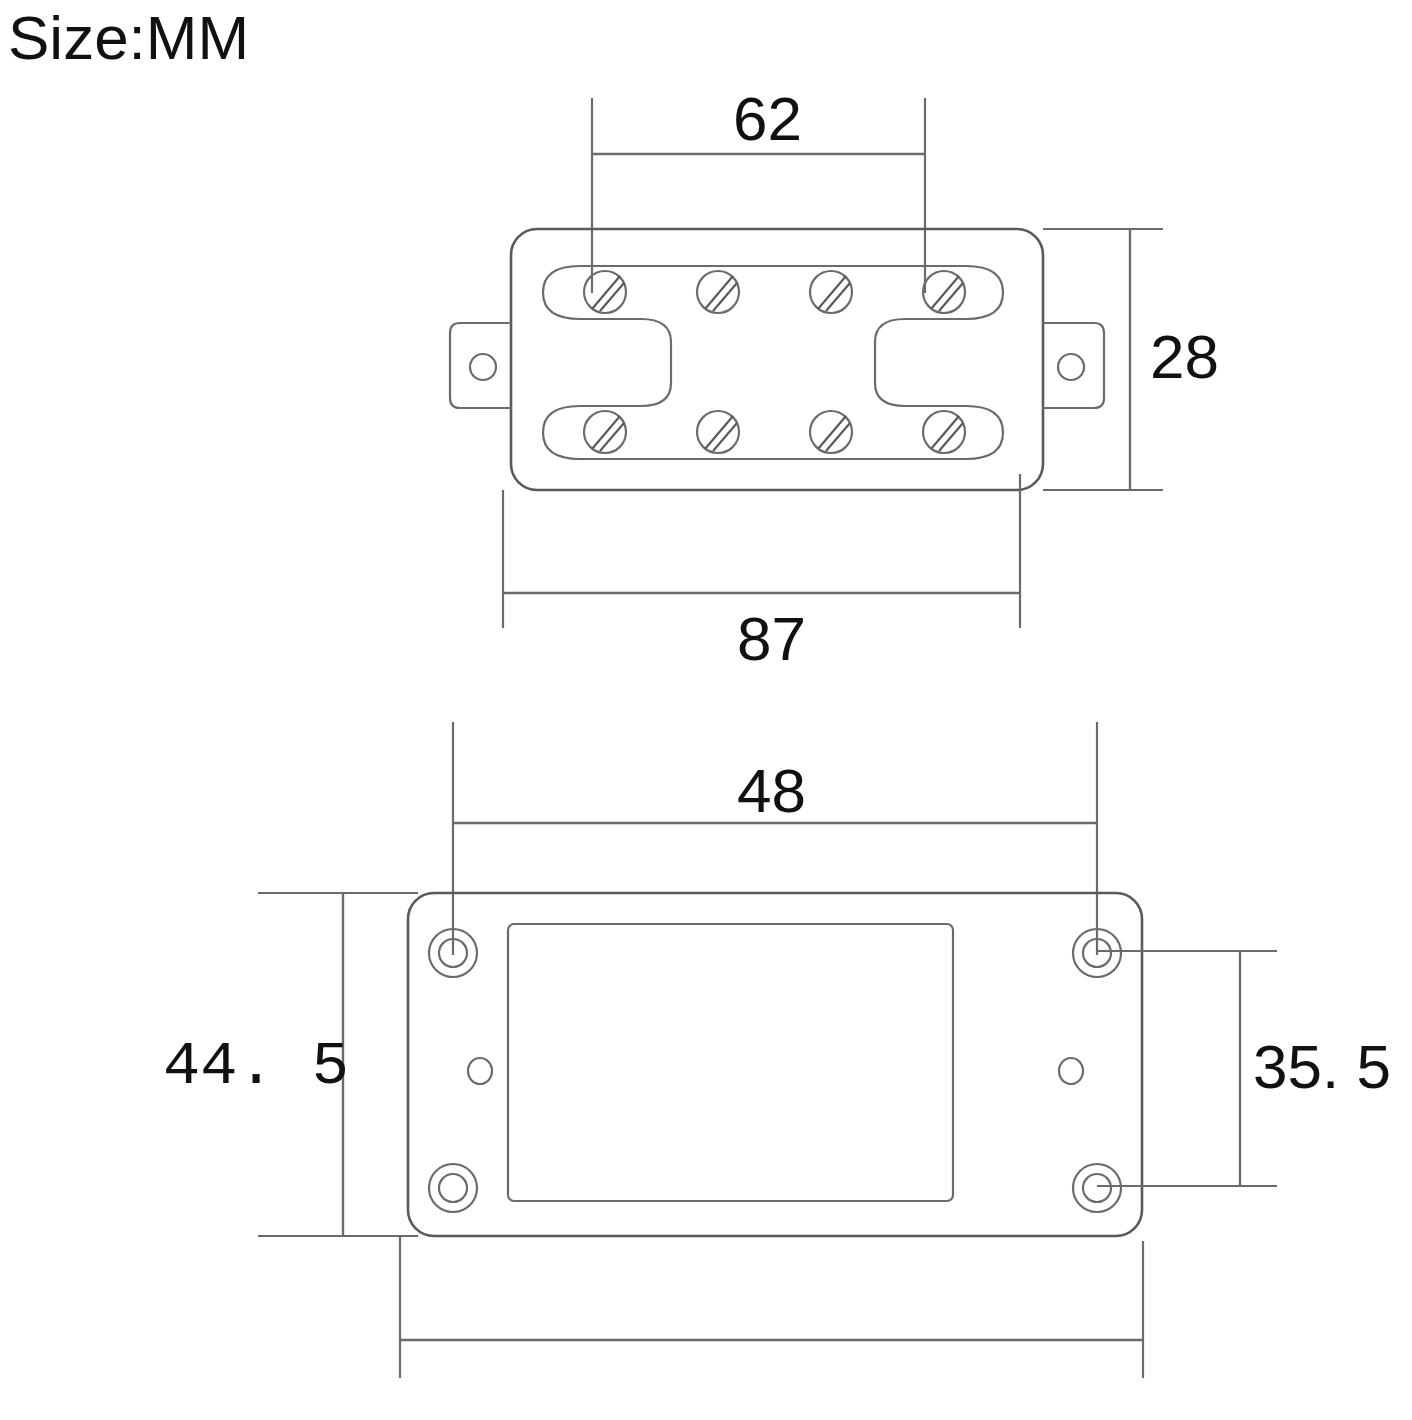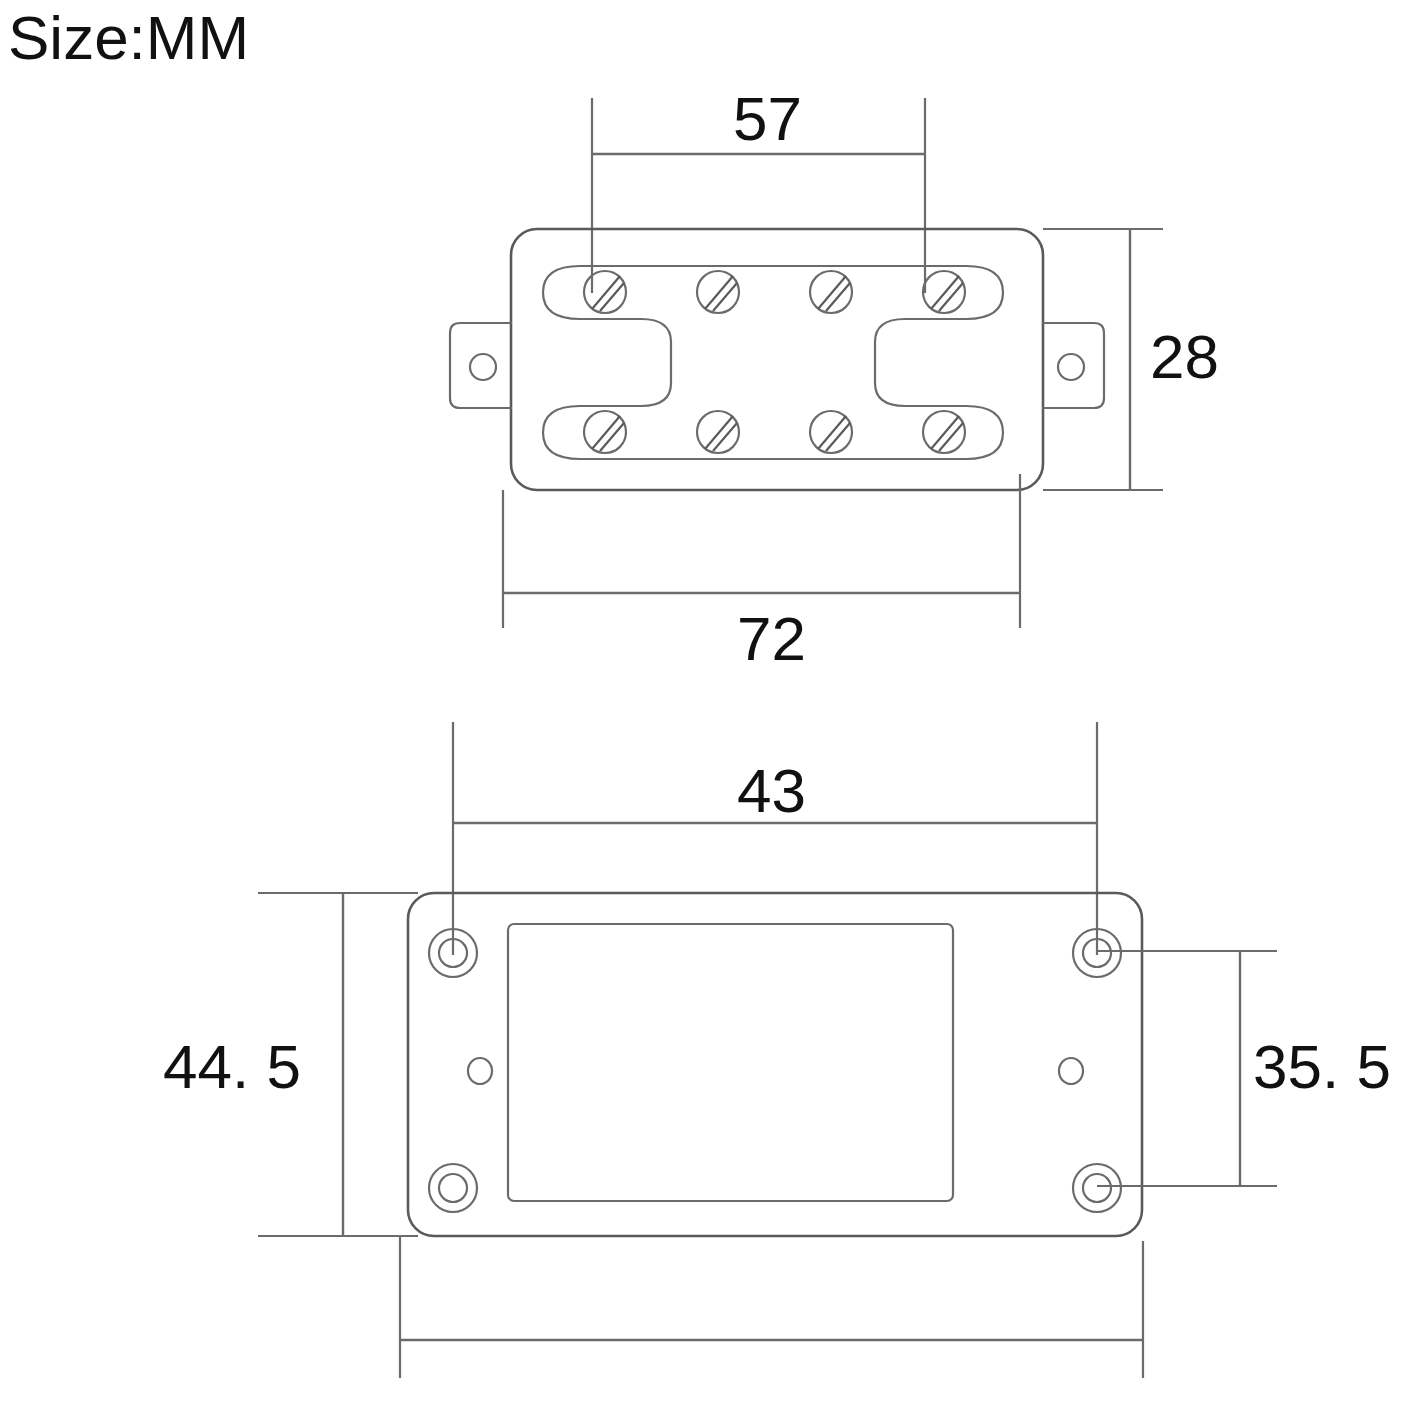--- a/index.html
+++ b/index.html
@@ -239,26 +239,26 @@
         <line class="extline" x1="1143" y1="1233" x2="1143" y2="1370"></line>
         <line class="dimline" x1="400" y1="1332" x2="1143" y2="1332"></line>
       </g>
 
     </g>
 
   </svg>
 
   <div class="title-label" style="left:8px; top:-4px; font-size:62px;">Size:MM</div>
 
-  <div class="dim-label" style="left:733px; top:80px;">57</div>
+  <div class="dim-label" style="left:733px; top:80px;">62</div>
 
   <div class="dim-label" style="left:1150px; top:318px;">28</div>
 
-  <div class="dim-label" style="left:737px; top:600px;">72</div>
-
-  <div class="dim-label" style="left:737px; top:752px;">43</div>
-
-  <div class="dim-label" style="left:163px; top:1028px;">44. 5</div>
+  <div class="dim-label" style="left:737px; top:600px;">87</div>
+
+  <div class="dim-label" style="left:737px; top:752px;">48</div>
+
+  <div class="dim-label" style="left:163px; top:1028px;font-family:Liberation Mono, monospace;">44. 5</div>
 
   <div class="dim-label" style="left:1253px; top:1028px;">35. 5</div>
 
 
 </div>
 
 </body></html>

